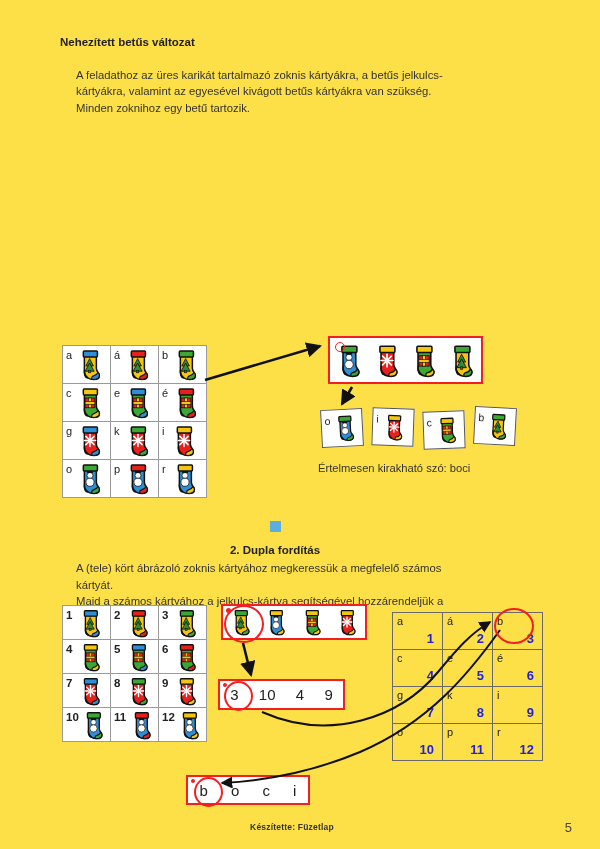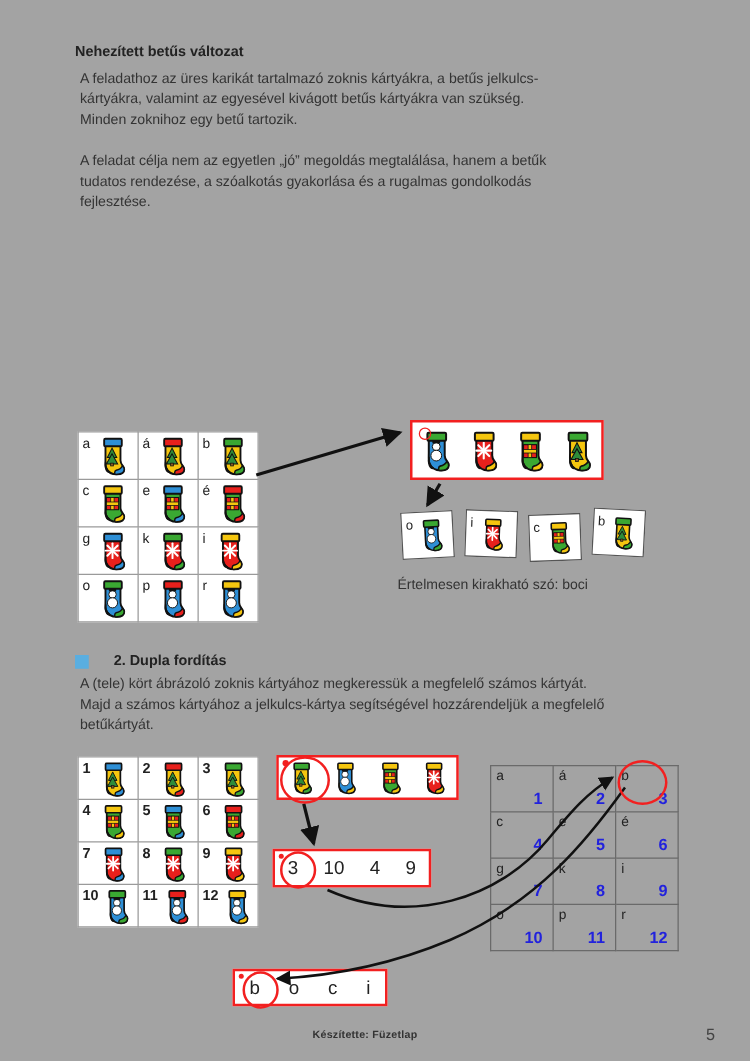--- a/index.html
+++ b/index.html
@@ -11,61 +11,62 @@
     width: 600px;
     height: 849px;
     position: relative;
     font-family: "Liberation Sans", sans-serif;
     color: #333333;
     overflow: hidden;
   }
   .page {
     position: absolute;
     inset: 0;
-    background: #a3a3a3;
+    background: #fde047;
   }
 
   
   .text-col {
     position: absolute;
     left: 60px;
     top: 34px;
     width: 420px;
   }
   .h-title {
     font-size: 11.5px;
     font-weight: bold;
     color: #222;
     line-height: 16.6px;
     margin: 0 0 0 0;
   }
   .para {
     font-size: 11.3px;
     line-height: 16.6px;
     color: #333;
-    margin: 4px;
+    margin: 16px;
   }
   .para.gap { margin-top: 16.6px; }
   .nowrapline { white-space: pre-wrap; }
 
   
   .sec2 {
     position: absolute;
     left: 60px;
     top: 521px;
     width: 430px;
   }
   .sec2-head {
     display: flex;
     align-items: center;
-    gap: 20px;
+    gap: 10px;
     font-size: 11.5px;
     font-weight: bold;
     color: #222;
     line-height: 16px;
+    flex-direction: column;
   }
   .blue-square {
     width: 11px;
     height: 11px;
     background: #5aaee0;
     display: inline-block;
     flex: 0 0 auto;
   }
 
   
@@ -212,23 +213,20 @@
 </head>
 <body>
 
 <div class="page">
 
   <div class="text-col">
     <div class="h-title">Nehezített betűs változat</div>
     <div class="para nowrapline">A feladathoz az üres karikát tartalmazó zoknis kártyákra, a betűs jelkulcs-
 kártyákra, valamint az egyesével kivágott betűs kártyákra van szükség.
 Minden zoknihoz egy betű tartozik.</div>
-    <div class="para nowrapline gap">A feladat célja nem az egyetlen „jó” megoldás megtalálása, hanem a betűk
-tudatos rendezése, a szóalkotás gyakorlása és a rugalmas gondolkodás
-fejlesztése.</div>
   </div>
 
   <table class="grid" id="letter-grid" style="left:62px; top:345px;">
       <tbody>
         <tr>
           <td style="width:47px;height:37px;">
             <div class="cell-inner">
               <span class="cell-label">a</span>
               <span class="sock-wrap">
                 <svg viewBox="0 0 35 44" width="28" height="33">

